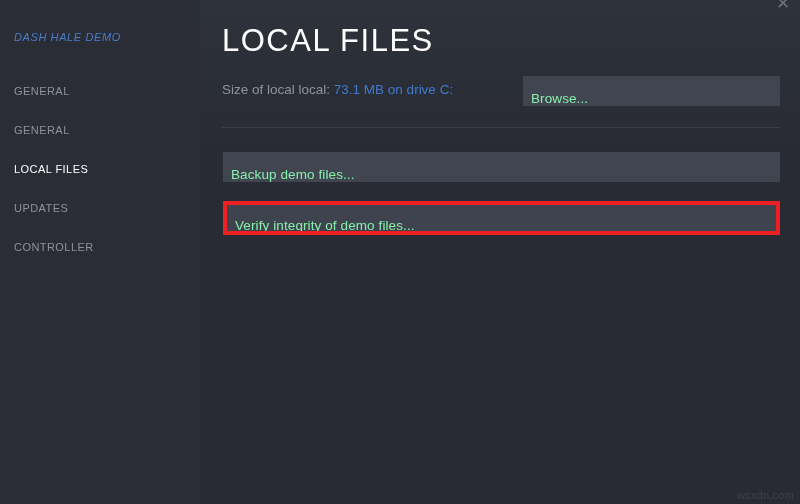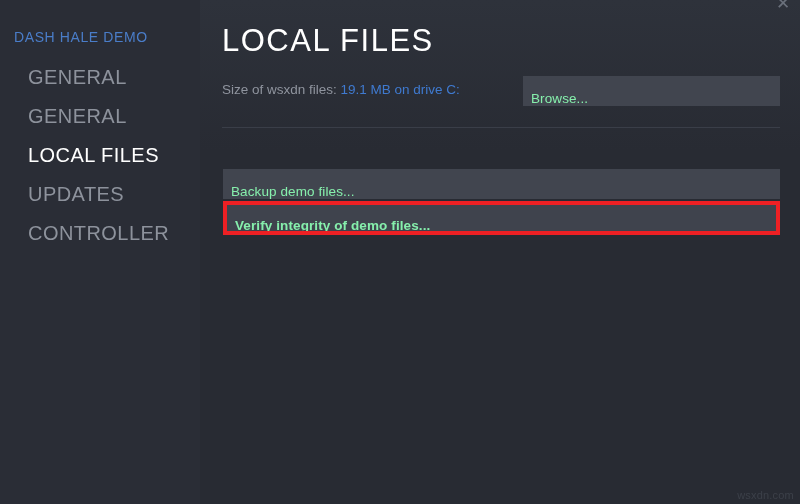--- a/index.html
+++ b/index.html
@@ -31,34 +31,35 @@
     width: 200px;
     height: 504px;
     background: #2a2d36;
     box-sizing: border-box;
   }
   #sidebar-inner {
     padding-top: 28px;
   }
   .app-title {
     color: #4a7dc9;
-    font-size: 14px;
+    font-size: 11px;
     letter-spacing: 0.6px;
     padding: 0 0 0 14px;
-    margin-bottom: 22px;
+    margin-bottom: 36px;
     line-height: 18px;
     white-space: nowrap;
+    font-style: italic;
   }
   .nav-item {
     display: block;
     color: #8d929c;
-    font-size: 20px;
+    font-size: 11px;
     letter-spacing: 0.45px;
     line-height: 18px;
-    padding: 0 0 0 28px;
+    padding: 0 0 0 14px;
     margin-bottom: 21px;
     white-space: nowrap;
     cursor: pointer;
   }
   .nav-item.active {
     color: #ffffff;
   }
 
   
   #content {
@@ -148,30 +149,28 @@
     width: 257px;
     height: 30px;
     line-height: 30px;
   }
   #btn-backup {
     left: 23px;
     top: 152px;
     width: 557px;
     height: 30px;
     line-height: 30px;
-    margin-top: 17px;
   }
   #btn-verify {
     left: 27px;
     top: 205px;
     width: 549px;
     height: 26px;
     line-height: 26px;
     background: #3f434d;
-    font-weight: bold;
   }
 
   .highlight-box {
     position: absolute;
     left: 23px;
     top: 201px;
     width: 557px;
     height: 34px;
     border: 4px solid #ee2024;
     box-sizing: border-box;
@@ -211,22 +210,22 @@
   </div>
 
   <div id="content">
     <div id="content-gradient"></div>
 
     <div class="close-btn">✕</div>
 
     <div class="page-title">LOCAL FILES</div>
 
     <div class="size-row">
-      <span class="size-label">Size of wsxdn files:</span>
-      <span class="size-value">19.1 MB on drive C:</span>
+      <span class="size-label">Size of local local:</span>
+      <span class="size-value">73.1 MB on drive C:</span>
     </div>
 
     <button class="btn" id="btn-browse">Browse...</button>
 
     <div class="divider"></div>
 
     <button class="btn" id="btn-backup">Backup demo files...</button>
 
     <button class="btn" id="btn-verify">Verify integrity of demo files...</button>
 

